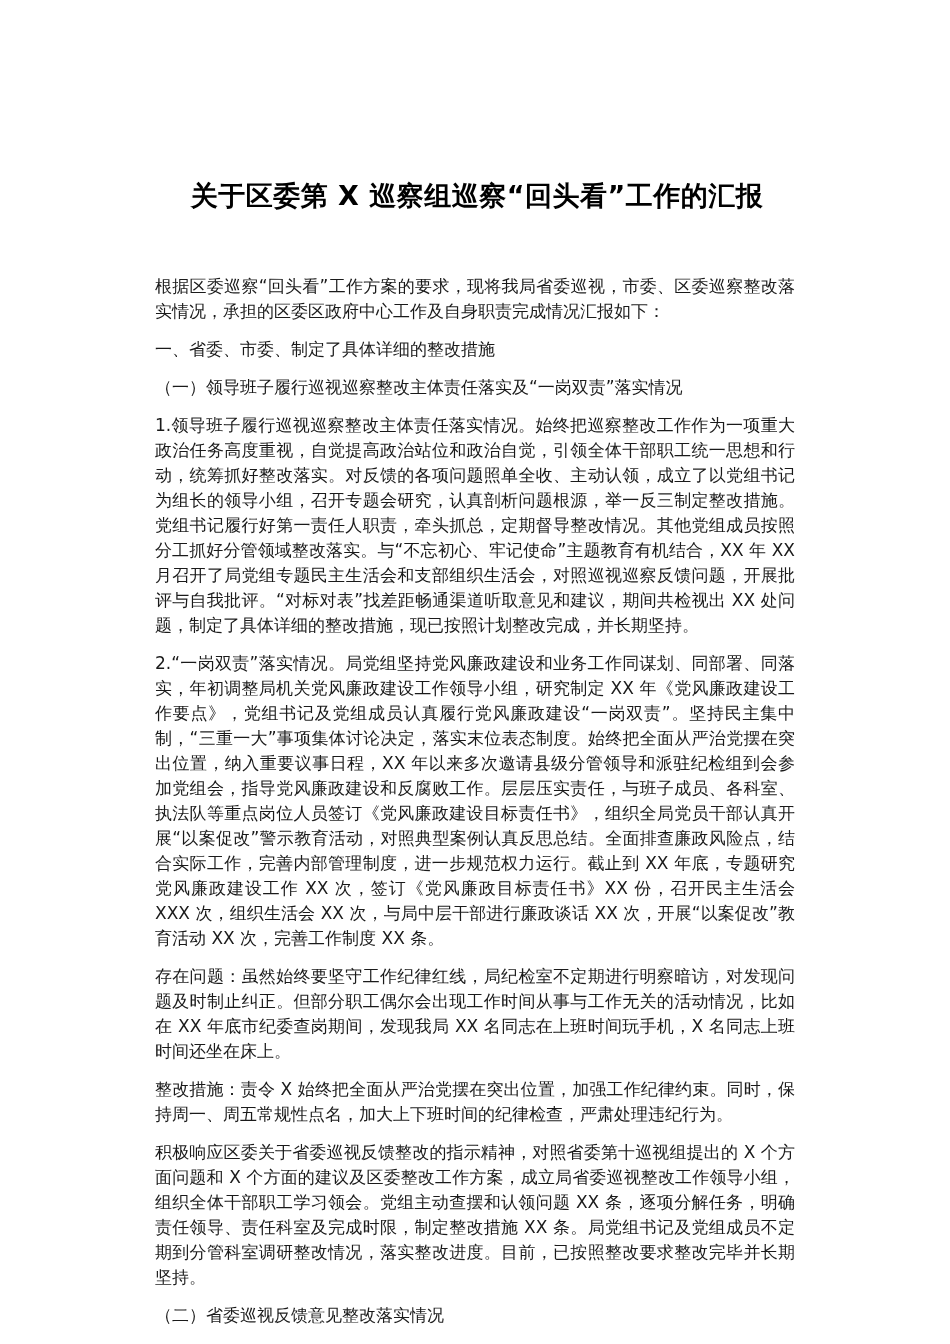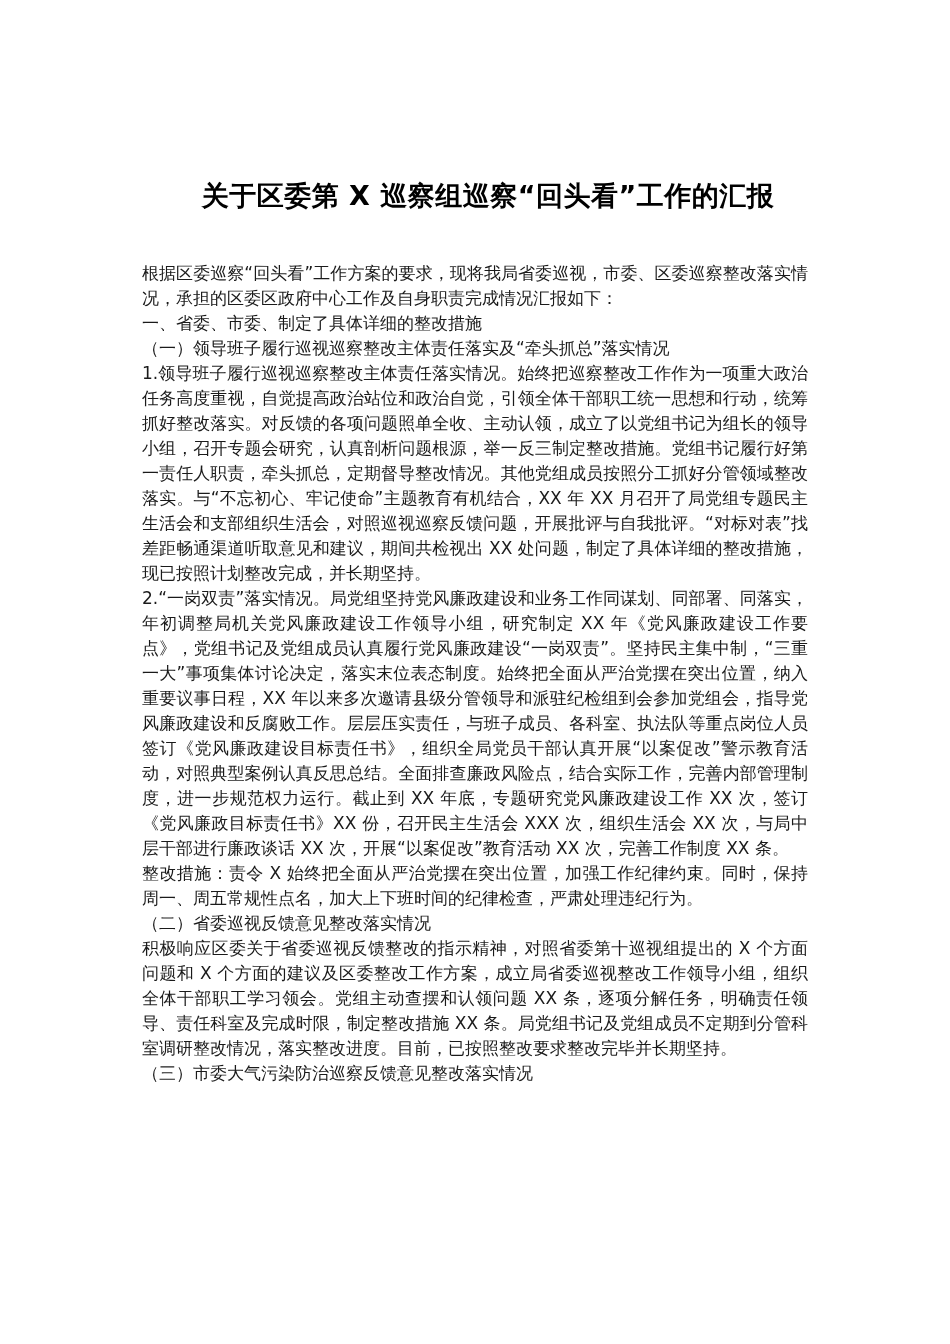--- a/index.html
+++ b/index.html
@@ -15,55 +15,56 @@
   .page {
     position: relative;
     width: 950px;
     height: 1344px;
     background: #ffffff;
     overflow: hidden;
   }
   .doc-title {
     position: absolute;
     top: 179px;
-    left: 155px;
+    left: 144px;
     width: 666px;
     margin: 0;
     text-align: center;
     font-size: 27px;
     line-height: 33px;
     font-weight: bold;
     color: #000000;
     letter-spacing: 0.5px;
   }
   .doc-body {
     position: absolute;
     top: 261px;
     left: 142px;
     width: 666px;
   }
   .doc-paragraph {
-    margin: 0;
+    margin: 13px;
     padding: 0;
     font-size: 17px;
     line-height: 25px;
     color: #1a1a1a;
     text-align: justify;
     overflow-wrap: break-word;
   }
 </style>
 </head>
 <body>
 
 <div class="page">
   <h1 class="doc-title">关于区委第 X 巡察组巡察“回头看”工作的汇报</h1>
   <div class="doc-body">
       <p class="doc-paragraph">根据区委巡察“回头看”工作方案的要求，现将我局省委巡视，市委、区委巡察整改落实情况，承担的区委区政府中心工作及自身职责完成情况汇报如下：</p>
       <p class="doc-paragraph">一、省委、市委、制定了具体详细的整改措施</p>
-      <p class="doc-paragraph">（一）领导班子履行巡视巡察整改主体责任落实及“牵头抓总”落实情况</p>
+      <p class="doc-paragraph">（一）领导班子履行巡视巡察整改主体责任落实及“一岗双责”落实情况</p>
       <p class="doc-paragraph">1.领导班子履行巡视巡察整改主体责任落实情况。始终把巡察整改工作作为一项重大政治任务高度重视，自觉提高政治站位和政治自觉，引领全体干部职工统一思想和行动，统筹抓好整改落实。对反馈的各项问题照单全收、主动认领，成立了以党组书记为组长的领导小组，召开专题会研究，认真剖析问题根源，举一反三制定整改措施。党组书记履行好第一责任人职责，牵头抓总，定期督导整改情况。其他党组成员按照分工抓好分管领域整改落实。与“不忘初心、牢记使命”主题教育有机结合，XX 年 XX 月召开了局党组专题民主生活会和支部组织生活会，对照巡视巡察反馈问题，开展批评与自我批评。“对标对表”找差距畅通渠道听取意见和建议，期间共检视出 XX 处问题，制定了具体详细的整改措施，现已按照计划整改完成，并长期坚持。</p>
       <p class="doc-paragraph">2.“一岗双责”落实情况。局党组坚持党风廉政建设和业务工作同谋划、同部署、同落实，年初调整局机关党风廉政建设工作领导小组，研究制定 XX 年《党风廉政建设工作要点》，党组书记及党组成员认真履行党风廉政建设“一岗双责”。坚持民主集中制，“三重一大”事项集体讨论决定，落实末位表态制度。始终把全面从严治党摆在突出位置，纳入重要议事日程，XX 年以来多次邀请县级分管领导和派驻纪检组到会参加党组会，指导党风廉政建设和反腐败工作。层层压实责任，与班子成员、各科室、执法队等重点岗位人员签订《党风廉政建设目标责任书》，组织全局党员干部认真开展“以案促改”警示教育活动，对照典型案例认真反思总结。全面排查廉政风险点，结合实际工作，完善内部管理制度，进一步规范权力运行。截止到 XX 年底，专题研究党风廉政建设工作 XX 次，签订《党风廉政目标责任书》XX 份，召开民主生活会 XXX 次，组织生活会 XX 次，与局中层干部进行廉政谈话 XX 次，开展“以案促改”教育活动 XX 次，完善工作制度 XX 条。</p>
+      <p class="doc-paragraph">存在问题：虽然始终要坚守工作纪律红线，局纪检室不定期进行明察暗访，对发现问题及时制止纠正。但部分职工偶尔会出现工作时间从事与工作无关的活动情况，比如在 XX 年底市纪委查岗期间，发现我局 XX 名同志在上班时间玩手机，X 名同志上班时间还坐在床上。</p>
       <p class="doc-paragraph">整改措施：责令 X 始终把全面从严治党摆在突出位置，加强工作纪律约束。同时，保持周一、周五常规性点名，加大上下班时间的纪律检查，严肃处理违纪行为。</p>
+      <p class="doc-paragraph">积极响应区委关于省委巡视反馈整改的指示精神，对照省委第十巡视组提出的 X 个方面问题和 X 个方面的建议及区委整改工作方案，成立局省委巡视整改工作领导小组，组织全体干部职工学习领会。党组主动查摆和认领问题 XX 条，逐项分解任务，明确责任领导、责任科室及完成时限，制定整改措施 XX 条。局党组书记及党组成员不定期到分管科室调研整改情况，落实整改进度。目前，已按照整改要求整改完毕并长期坚持。</p>
       <p class="doc-paragraph">（二）省委巡视反馈意见整改落实情况</p>
-      <p class="doc-paragraph">积极响应区委关于省委巡视反馈整改的指示精神，对照省委第十巡视组提出的 X 个方面问题和 X 个方面的建议及区委整改工作方案，成立局省委巡视整改工作领导小组，组织全体干部职工学习领会。党组主动查摆和认领问题 XX 条，逐项分解任务，明确责任领导、责任科室及完成时限，制定整改措施 XX 条。局党组书记及党组成员不定期到分管科室调研整改情况，落实整改进度。目前，已按照整改要求整改完毕并长期坚持。</p>
       <p class="doc-paragraph">（三）市委大气污染防治巡察反馈意见整改落实情况</p>
     </div>
 </div>
 
 </body></html>

